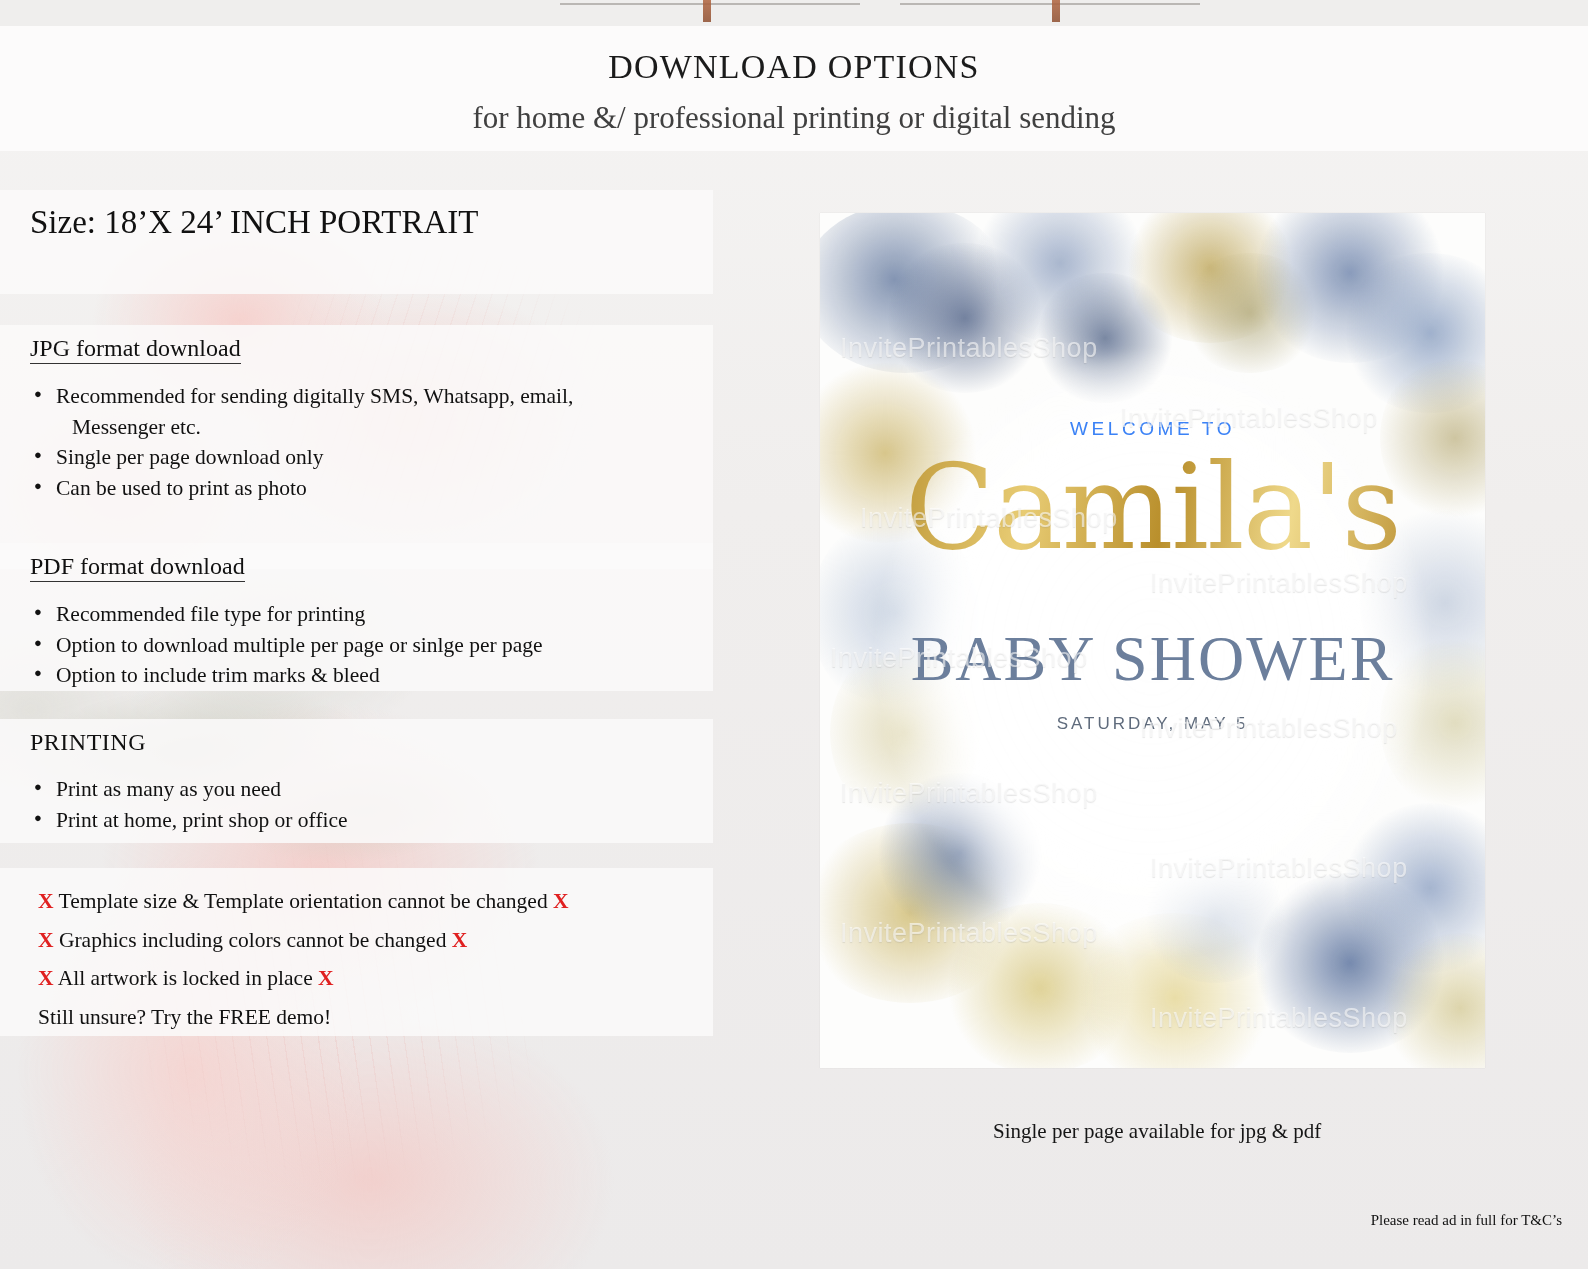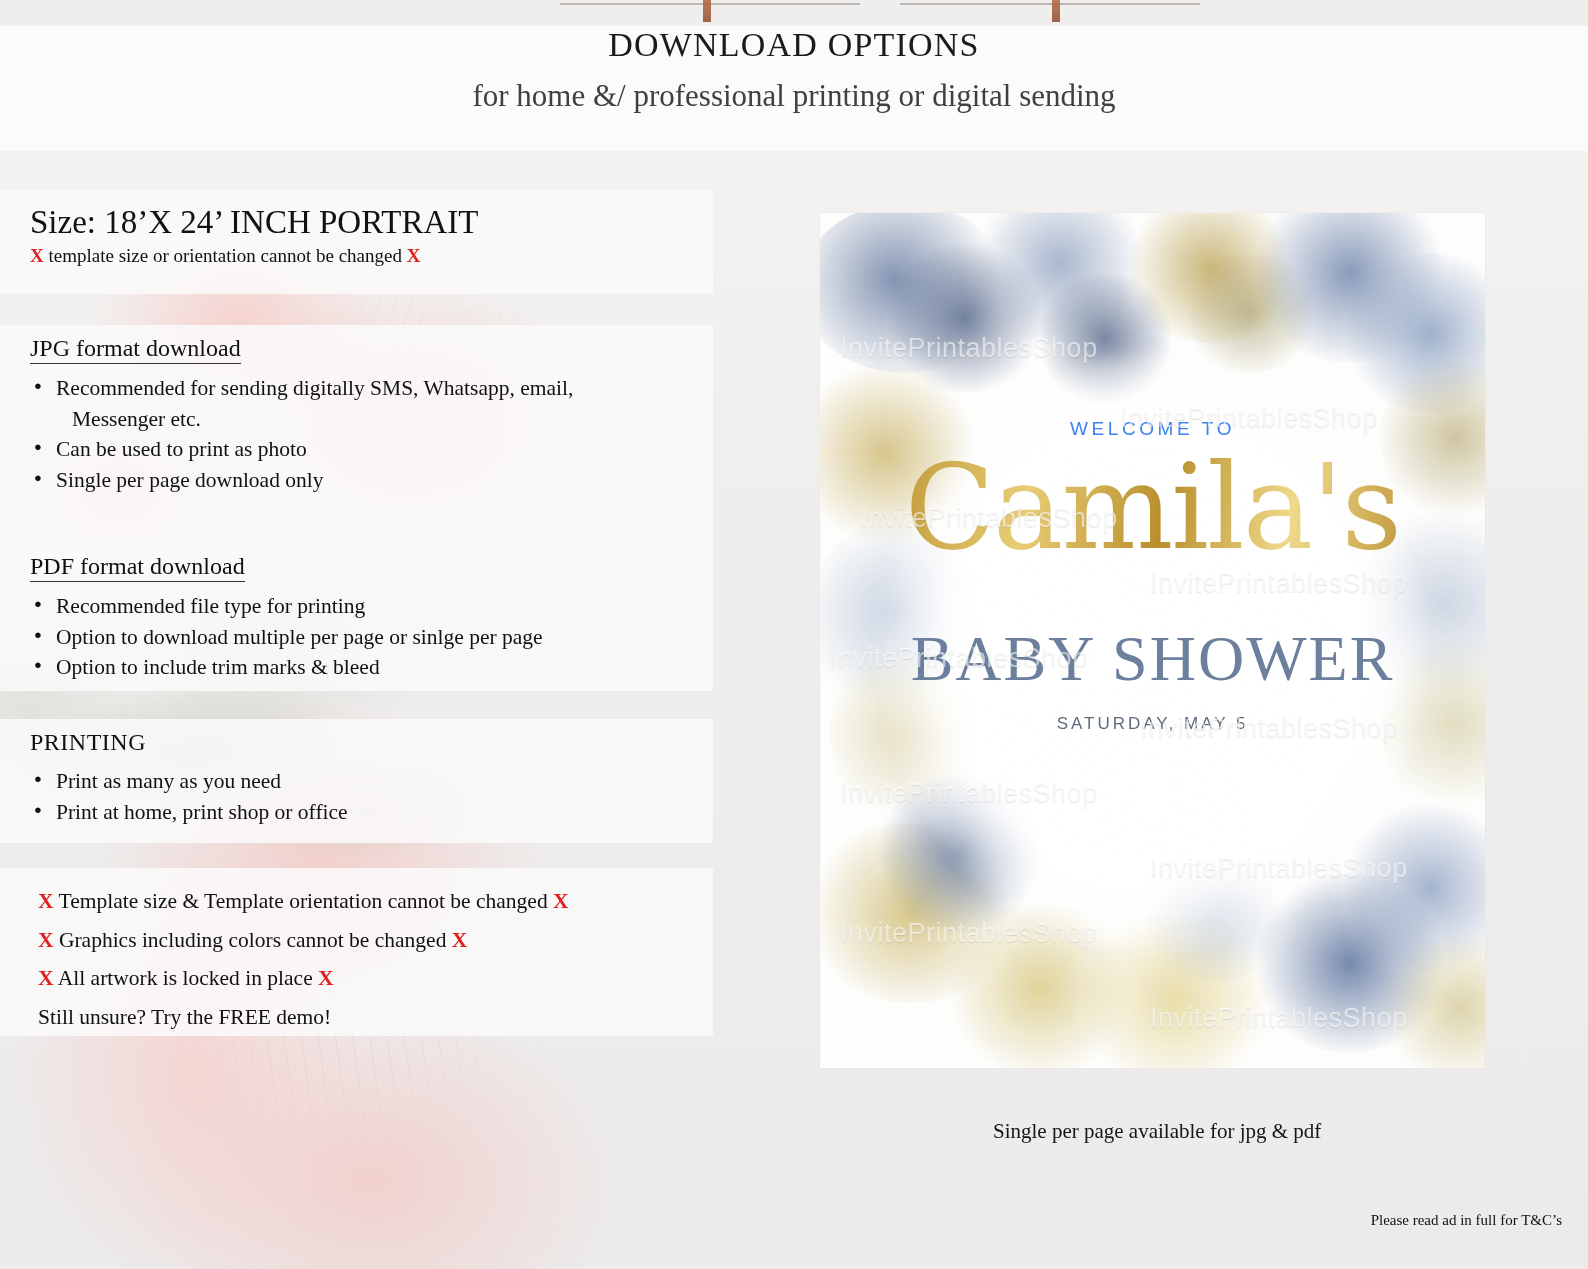--- a/index.html
+++ b/index.html
@@ -99,20 +99,21 @@
   
   .header {
     position: absolute;
     left: 0;
     top: 26px;
     width: 1588px;
     height: 125px;
     background: rgba(252,251,251,0.94);
     text-align: center;
     box-sizing: border-box;
+    padding-top: 22px;
   }
   .header h1 {
     margin: 0;
     font-size: 34px;
     font-weight: 400;
     letter-spacing: 1.2px;
     color: #1b1b1b;
   }
   .header h2 {
     margin: 14px 0 0 0;
@@ -155,21 +156,21 @@
     display: inline-block;
     border-bottom: 1px solid #333;
     padding-bottom: 1px;
     font-weight: 400;
   }
   .sec-head.plain {
     border-bottom: none;
     letter-spacing: .5px;
   }
   ul.list {
-    margin: 4px 0 0 0;
+    margin: 12px 0 0 0;
     padding: 0;
     list-style: none;
   }
   ul.list li {
     font-size: 21.5px;
     color: #111;
     line-height: 1.33;
     padding-left: 26px;
     position: relative;
     margin-bottom: 2px;
@@ -303,34 +304,29 @@
 <div class="clip-a"></div>
 <div class="clip-b"></div>
 
 <div class="header">
   <h1>DOWNLOAD OPTIONS</h1>
   <h2>for home &amp;/ professional printing or digital sending</h2>
 </div>
 
 <div class="block b-size">
   <p class="size-title">Size: 18’X 24’ INCH PORTRAIT</p>
-  <p class="size-note">
-    <span class="x-mark">X</span>
-    <span>template size or orientation cannot be changed</span>
-    <span class="x-mark">X</span>
-  </p>
 </div>
 
 <div class="block b-jpg">
   <div class="sec-head">JPG format download</div>
   <ul class="list">
     <li>Recommended for sending digitally SMS, Whatsapp, email,</li>
     <li class="cont">Messenger etc.</li>
+    <li>Single per page download only</li>
     <li>Can be used to print as photo</li>
-    <li>Single per page download only</li>
   </ul>
 </div>
 
 <div class="block b-pdf">
   <div class="sec-head">PDF format download</div>
   <ul class="list">
     <li>Recommended file type for printing</li>
     <li>Option to download multiple per page or sinlge per page</li>
     <li>Option to include trim marks &amp; bleed</li>
   </ul>

